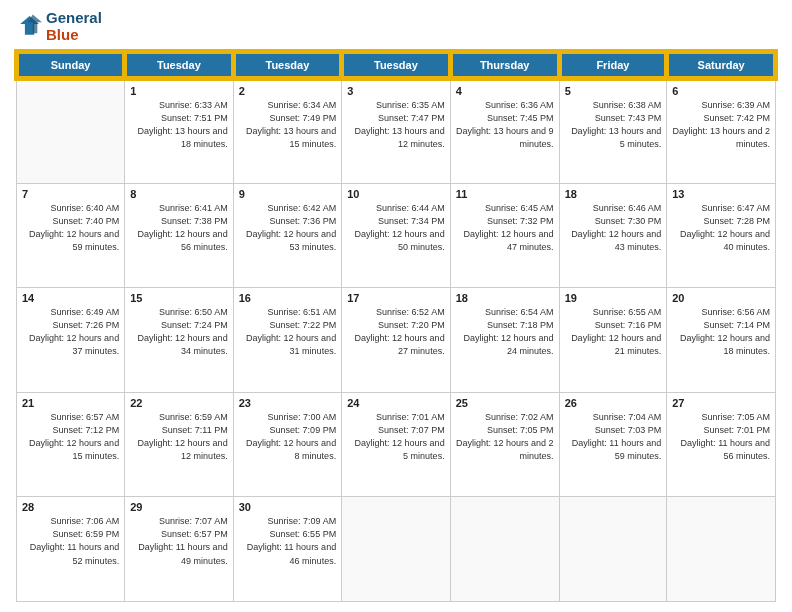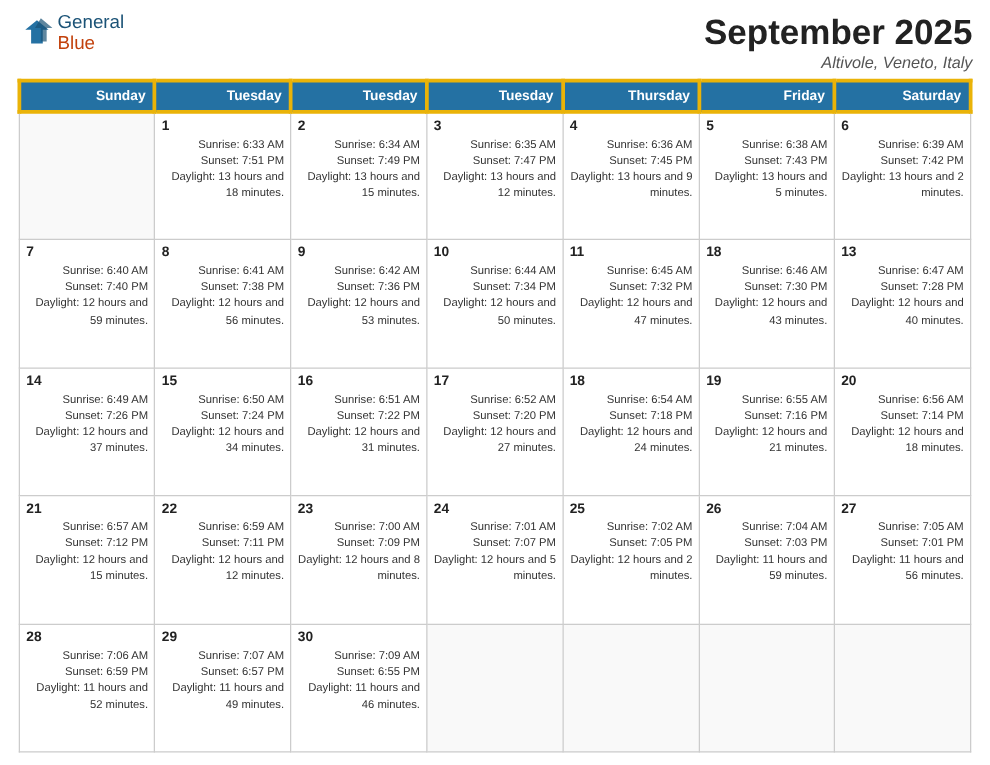--- a/index.html
+++ b/index.html
@@ -23,21 +23,21 @@
       align-items: flex-start;
       margin-bottom: 6px;
     }
     .logo {
       display: flex;
       align-items: center;
       gap: 4px;
     }
     .logo-text {
       font-size: 15px;
-      font-weight: normal;
+      font-weight: bold;
       line-height: 1.1;
     }
     .logo-text span {
       color: #1a5276;
     }
     .logo-text span.blue {
       color: #c2410c;
     }
     .logo-icon {
       width: 28px;
@@ -58,25 +58,25 @@
     }
     .calendar-table {
       width: 100%;
       border-collapse: collapse;
       flex: 1;
       font-size: 9.5px;
     }
     .calendar-table thead th {
       background-color: #2471a3;
       color: #fff;
-      text-align: right;
+      text-align: center;
       padding: 5px 6px;
       font-size: 11px;
       font-weight: bold;
-      border: 3px solid #eab308;
+      border: 5px solid #eab308;
     }
     .calendar-table tbody td {
       vertical-align: top;
       border: 1px solid #ccc;
       padding: 4px 5px;
       width: 113px;
       min-height: 70px;
       background: #fff;
     }
     .calendar-table tbody tr:nth-child(odd) td {
@@ -109,24 +109,20 @@
     <div class="logo">
       <svg class="logo-icon" viewBox="0 0 36 36">
         <polygon points="20,4 32,14 26,14 26,28 14,28 14,14 8,14" fill="#2471a3"></polygon>
         <polygon points="24,2 36,12 30,12 30,26 24,26 24,12 18,12" fill="#1a5276" opacity="0.7"></polygon>
       </svg>
       <div class="logo-text">
         <div><span>General</span></div>
         <div><span class="blue">Blue</span></div>
       </div>
     </div>
-    <div class="title-area">
-      <div class="month-title">September 2025</div>
-      <div class="location">Altivole, Veneto, Italy</div>
-    </div>
   </div>
 
   <table class="calendar-table">
     <thead>
       <tr>
       <th>Sunday</th>
           <th>Tuesday</th>
           <th>Tuesday</th>
           <th>Tuesday</th>
           <th>Thursday</th>

